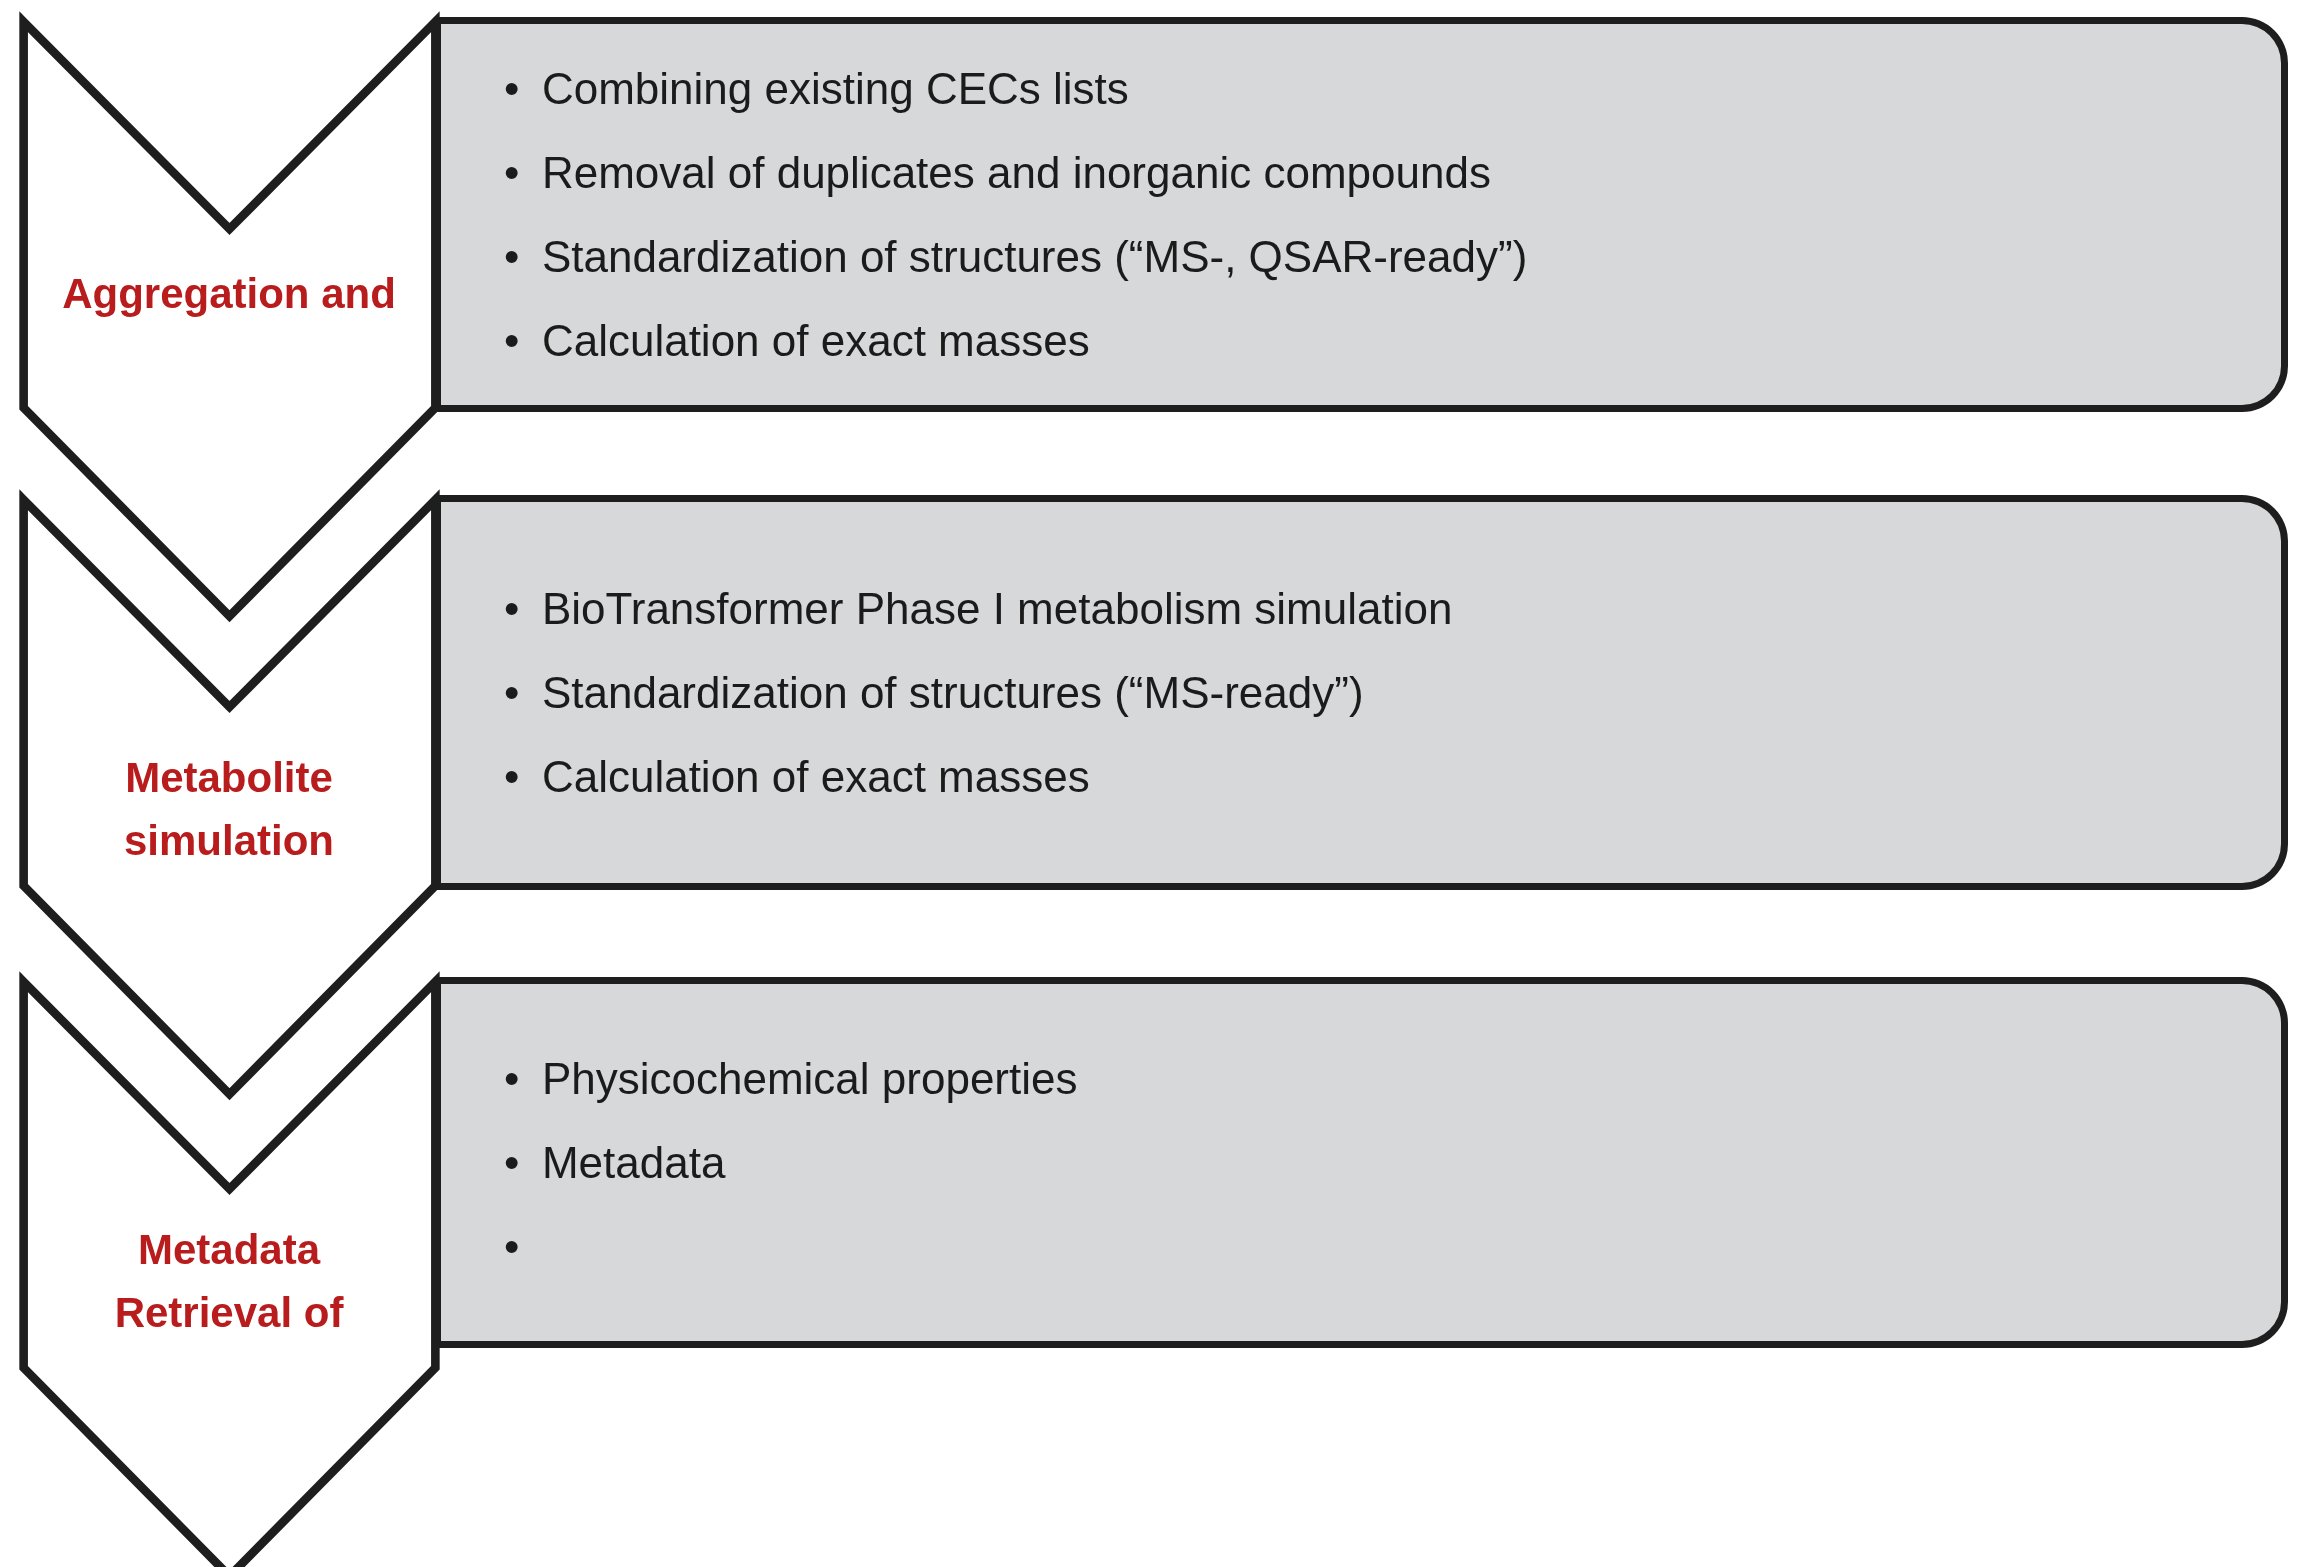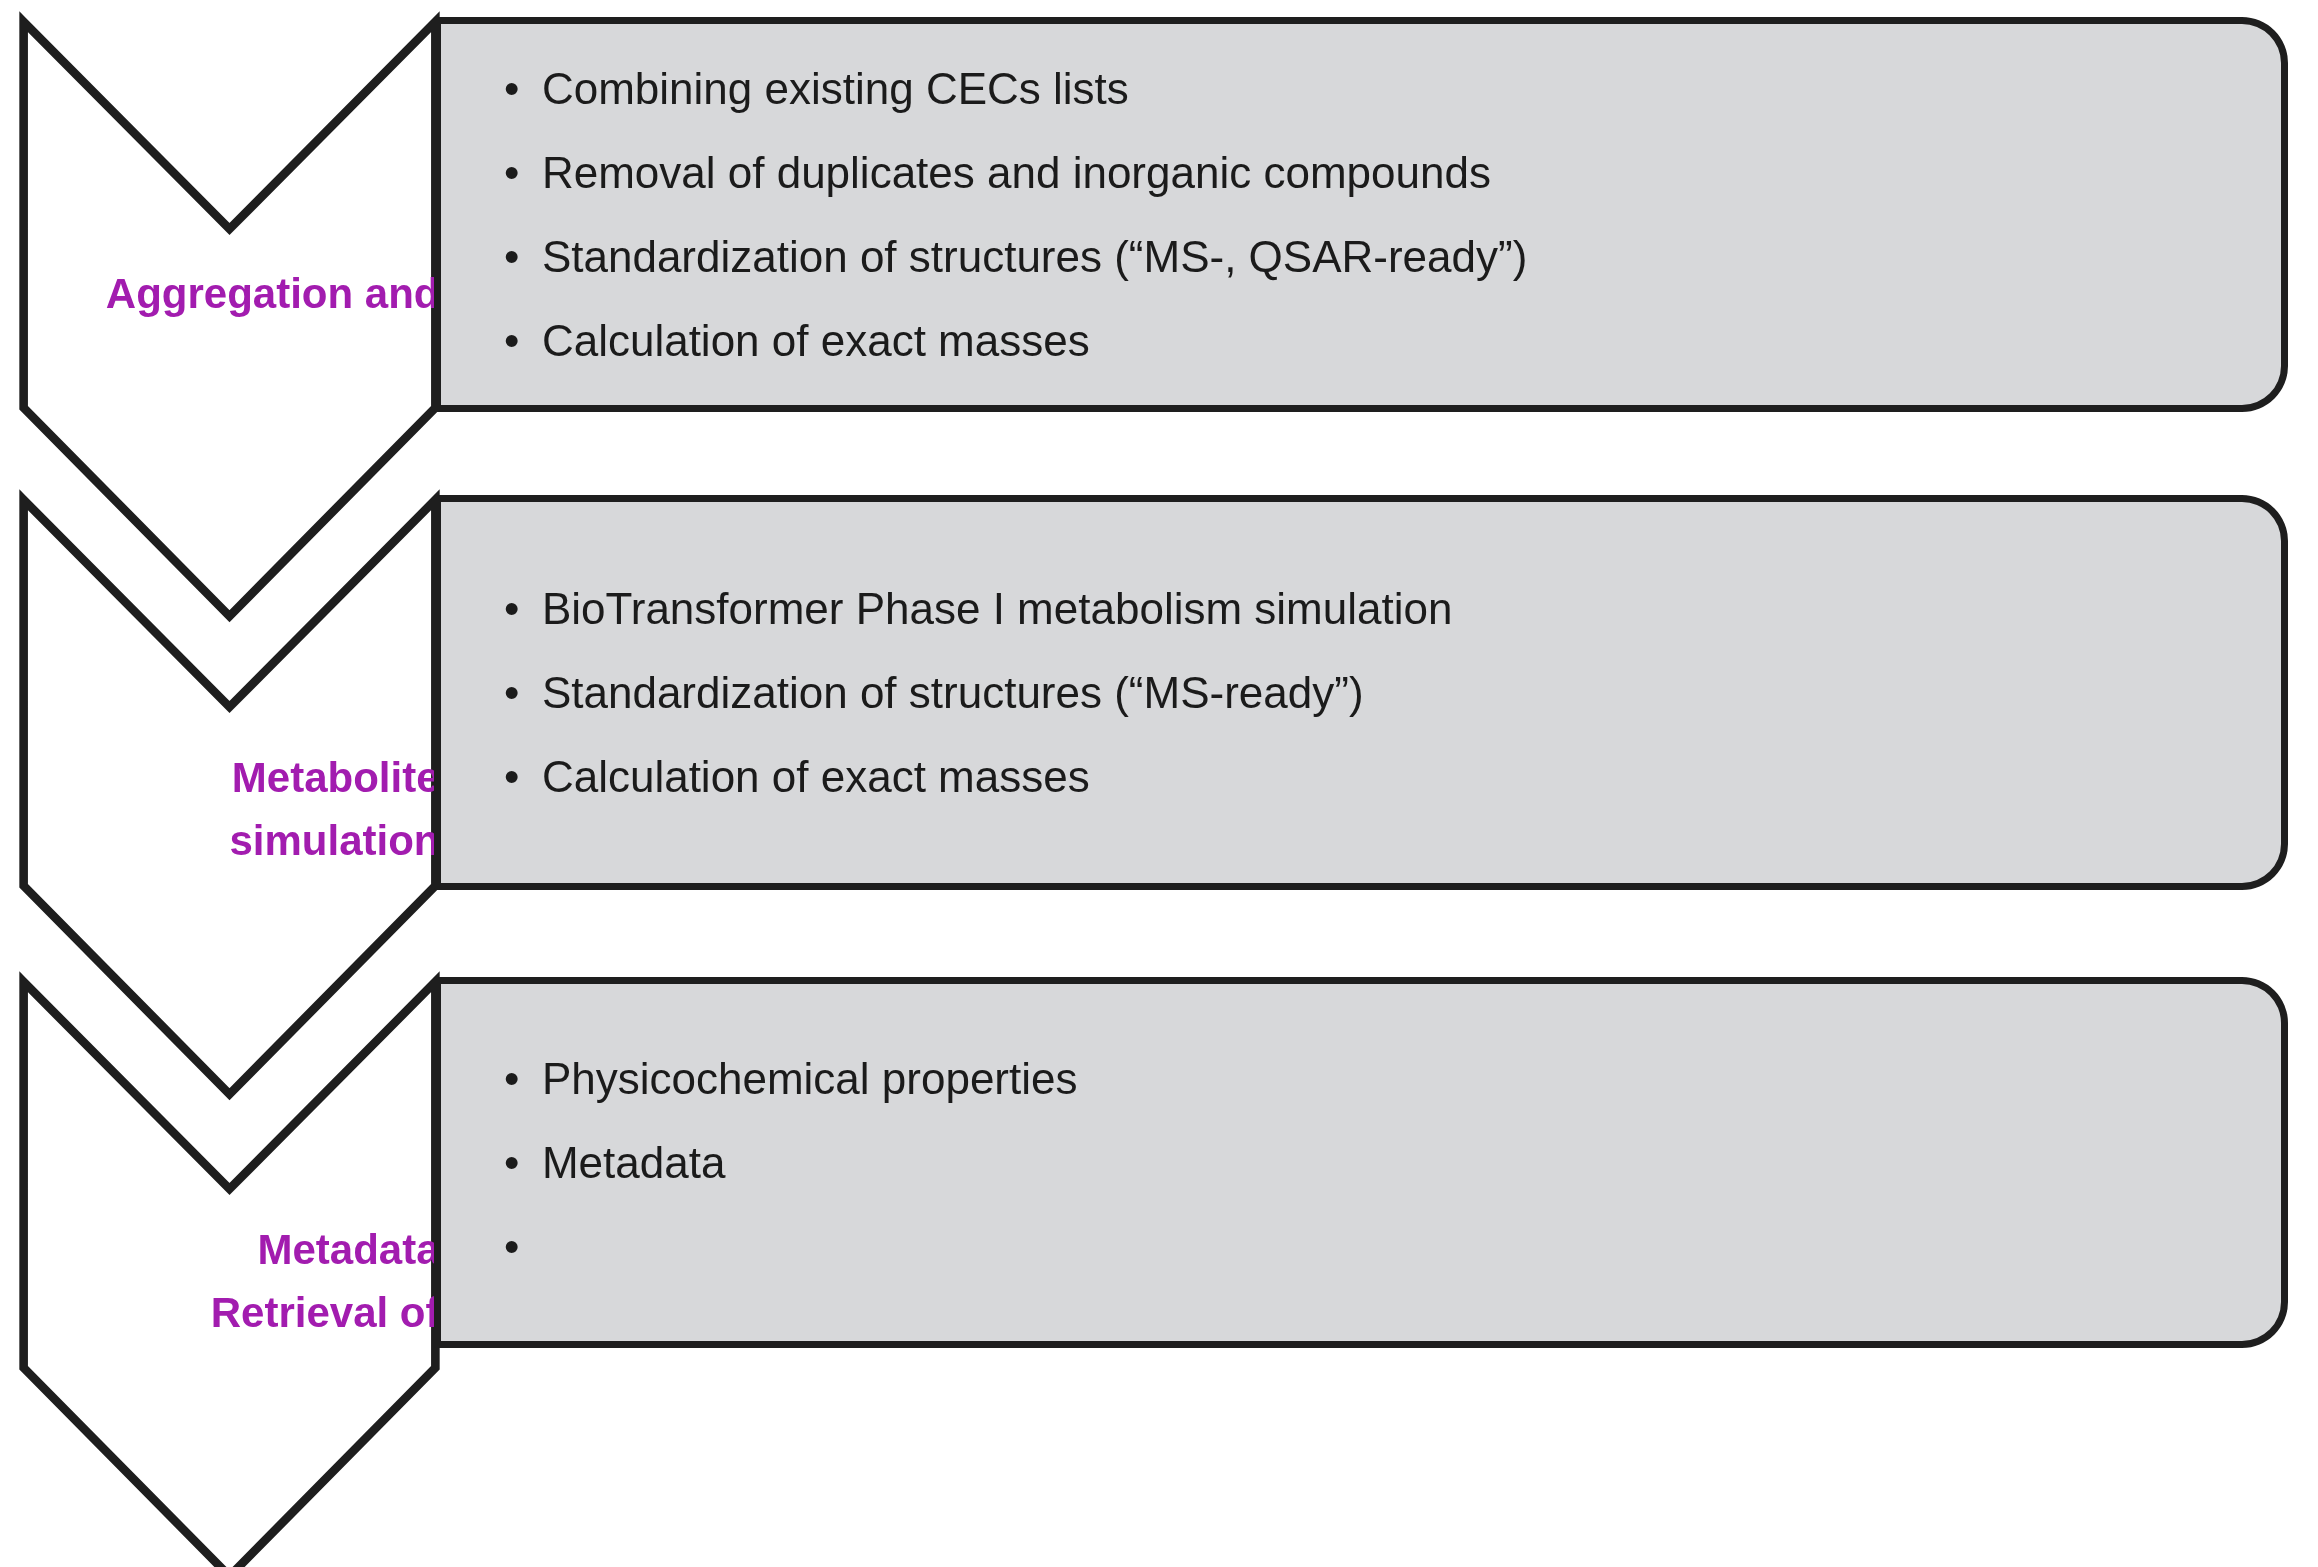--- a/index.html
+++ b/index.html
@@ -22,25 +22,25 @@
   .chevron polygon {
     fill: #ffffff;
     stroke: #1e1e1e;
     stroke-width: 13;
     stroke-linejoin: miter;
   }
   .chev-label {
     position: absolute;
     left: 18.5px;
     width: 421px;
-    text-align: right;
+    text-align: center;
     font-weight: bold;
     font-size: 42px;
     line-height: 63px;
-    color: #a21caf;
+    color: #b91c1c;
   }
   .stage-box {
     position: absolute;
     left: 434px;
     width: 1854px;
     box-sizing: border-box;
     background: #d7d8da;
     border: 7.3px solid #1e1e1e;
     border-radius: 2.6px 46px 46px 2.6px;
     display: flex;

